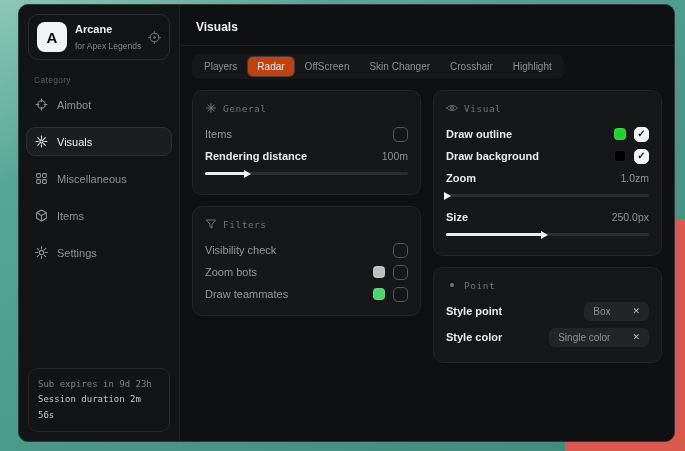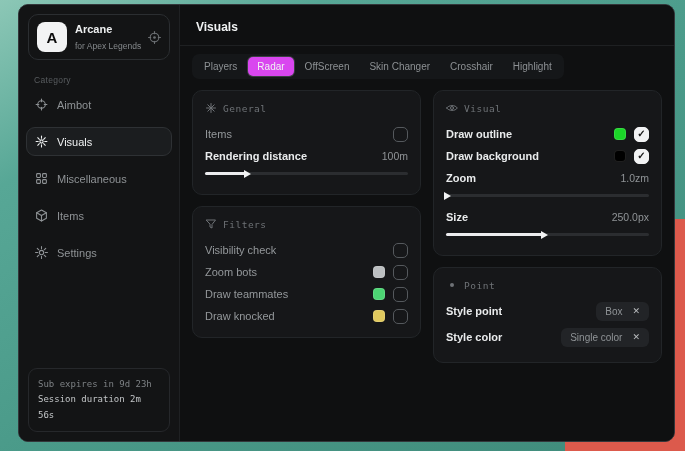--- a/index.html
+++ b/index.html
@@ -31,39 +31,39 @@
   .icon svg{width:100%;height:100%;fill:none;stroke:currentColor;stroke-width:2;stroke-linecap:round;stroke-linejoin:round}
   .sidebar-footer{margin:auto 9px 9px;border:1px solid #26282b;border-radius:9px;padding:8px 9px;font-family:"DejaVu Sans Mono",monospace;font-size:9px;line-height:1.7}
   .sf1{color:#7d8184}.sf2{color:#c3c6c8}
   
   .main{flex:1;display:flex;flex-direction:column;background:#0f1011;min-width:0}
   .main-header{padding:12px 16px 10px;border-bottom:1px solid #1e2022}
   .page-title{font-size:12px;font-weight:700;color:#f0f2f3}
   .content{padding:7px 12px 12px;flex:1;overflow:hidden}
   .tabbar{display:inline-flex;background:#151719;border-radius:7px;padding:3px;gap:2px;margin:1px 0 11px}
   .tab{font-size:10px;color:#8d9194;padding:4px 9px;border-radius:5px;cursor:pointer;white-space:nowrap}
-  .tab.active{background:#d946ef;color:#f0f2f3;box-shadow:0 0 0 1px #3b3e42}
+  .tab.active{background:#c2410c;color:#f0f2f3;box-shadow:0 0 0 1px #3b3e42}
   .columns{display:flex;gap:12px;align-items:flex-start}
   .col{flex:1;display:flex;flex-direction:column;gap:11px;min-width:0}
   .panel{background:#161719;border:1px solid #222528;border-radius:10px;padding:11px 12px 10px}
   .panel-head{display:flex;align-items:center;gap:6px;color:#6e7276;font-family:"DejaVu Sans Mono",monospace;font-size:9.5px;letter-spacing:.5px;margin-bottom:9px}
   .panel-head .icon{width:12px;height:12px}
   .row{display:flex;align-items:center;min-height:22px}
   .rlabel{font-size:11px;color:#94989b}
   .rlabel.em{color:#e9ebec;font-weight:700}
   .rvalue{margin-left:auto;font-size:10.5px;color:#8f9396}
   .swatch{width:12px;height:12px;border-radius:4px;margin-left:auto;box-shadow:inset 0 0 0 1px rgba(255,255,255,.12);cursor:pointer}
   .checkbox{width:15px;height:15px;border-radius:5px;border:1.5px solid #55595d;box-sizing:border-box;margin-left:auto;cursor:pointer;display:flex;align-items:center;justify-content:center}
   .swatch + .checkbox{margin-left:8px}
   .checkbox.checked{background:#f2f3f4;border-color:#f2f3f4;color:#141414;font-size:10px;font-weight:700;line-height:1}
   .slider{position:relative;height:3px;background:#2b2d30;border-radius:2px;margin:5px 0 9px;cursor:pointer}
   .slider-fill{position:absolute;left:0;top:0;bottom:0;background:#ececee;border-radius:2px}
   .slider-thumb{position:absolute;top:50%;transform:translate(-2px,-50%);width:0;height:0;border-top:4px solid transparent;border-bottom:4px solid transparent;border-left:7px solid #f2f3f4}
   .chip-row{margin:2px 0 4px}
-  .chip{margin-left:auto;display:flex;align-items:center;gap:10px;background:#222427;border-radius:6px;padding:4px 9px;font-size:10px;color:#8f9396;cursor:pointer}
+  .chip{margin-left:auto;display:flex;align-items:center;gap:22px;background:#222427;border-radius:6px;padding:4px 9px;font-size:10px;color:#8f9396;cursor:pointer}
   .chip-x{color:#b9bcbe;font-size:9px;cursor:pointer}
 </style>
 </head>
 <body>
 
 <div class="desktop-red"></div>
 
 <div class="window">
 
   <div class="sidebar">
@@ -197,25 +197,20 @@
               <div class="row">
                 <span class="rlabel">Zoom bots</span>
                 <span class="swatch" style="background: rgb(188, 191, 193);"></span>
                 <span class="checkbox"></span>
               </div>
               <div class="row">
                 <span class="rlabel">Draw teammates</span>
                 <span class="swatch" style="background: rgb(76, 213, 115);"></span>
                 <span class="checkbox"></span>
               </div>
-              <div class="row">
-                <span class="rlabel">Draw knocked</span>
-                <span class="swatch" style="background: rgb(224, 201, 94);"></span>
-                <span class="checkbox"></span>
-              </div>
             </div>
           </div>
         <div class="col" id="col-right">
             <div class="panel">
               <div class="panel-head">
                 <span class="icon">
                   <svg viewBox="0 0 24 24">
                     <path d="M1.5 12C5 5.5 19 5.5 22.5 12 19 18.5 5 18.5 1.5 12z"></path>
                     <circle cx="12" cy="12" r="3"></circle>
                   </svg>

